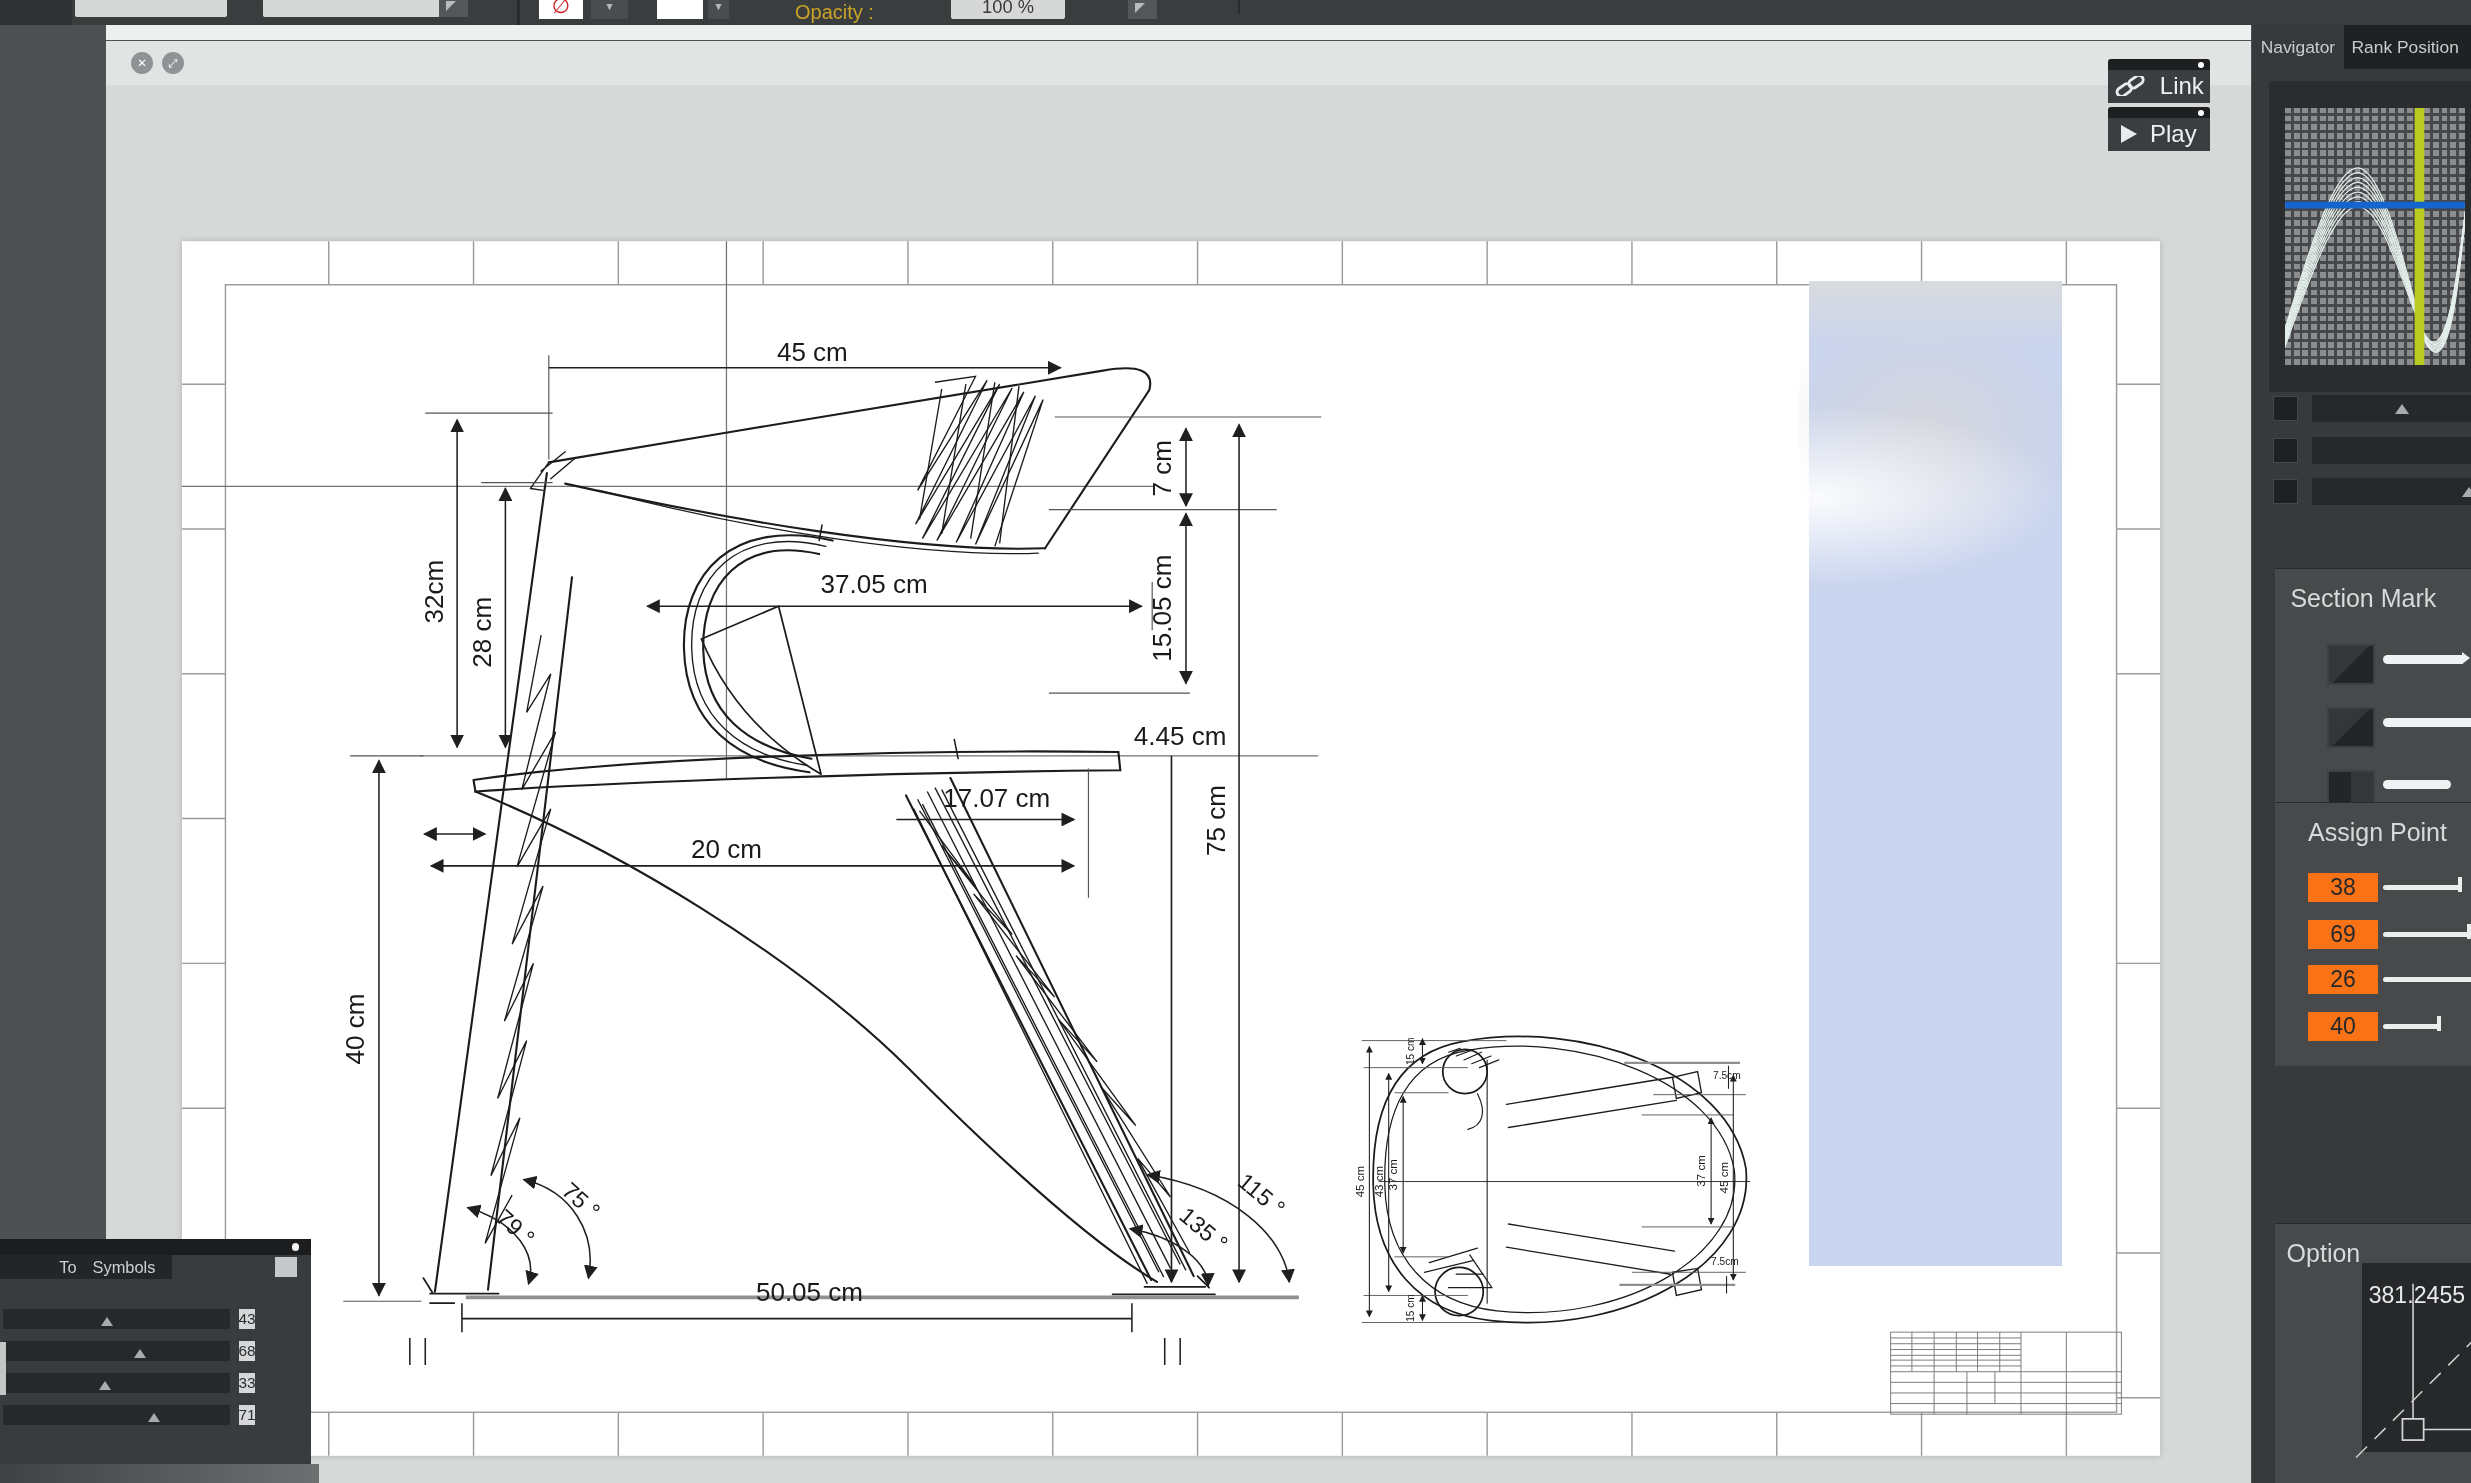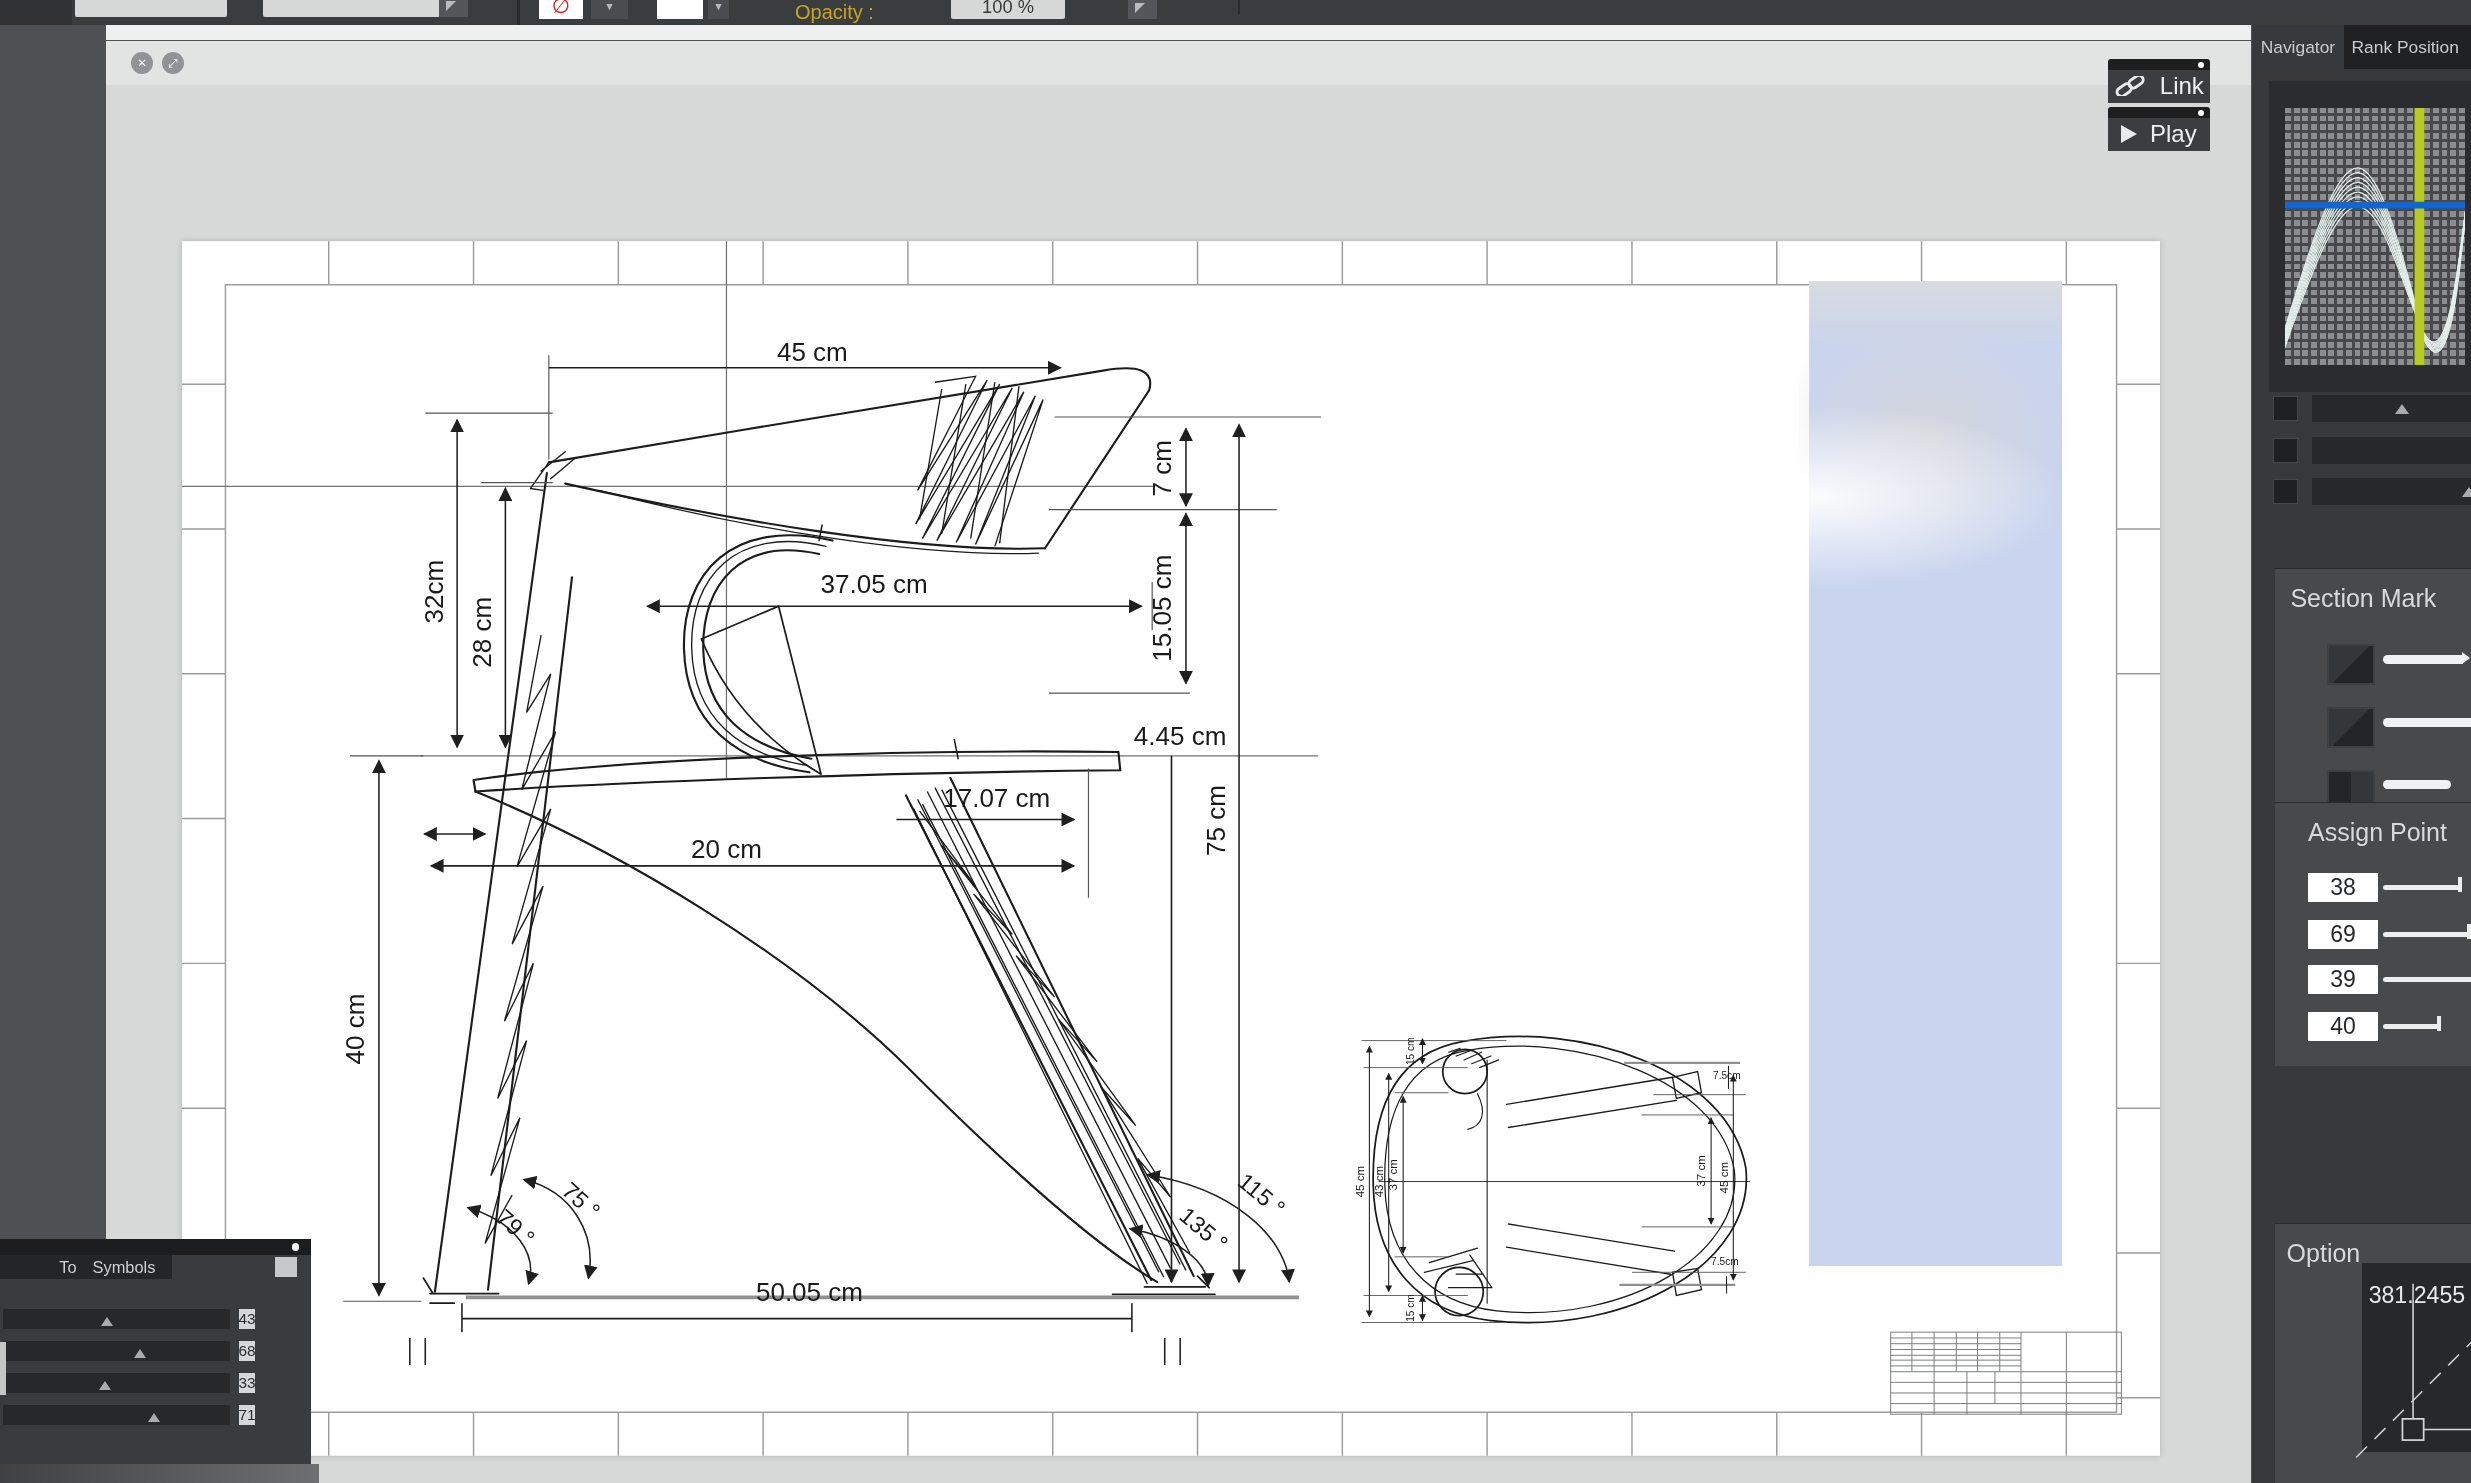--- a/index.html
+++ b/index.html
@@ -71,21 +71,21 @@
      border-bottom:10.6px solid #a9abad;position:absolute;top:8.7px;}
   .group{position:absolute;left:23px;width:197px;background:#47494b;border-top:1.9px solid #282a2c;}
   .gtitle{position:absolute;color:#d7d9da;font-size:25px;}
   .swatch{position:absolute;left:52px;width:44px;height:37px;
      background:linear-gradient(135deg,#34373a 50%,#232527 50%);border:2.9px solid #3d4042;}
   .wbar{position:absolute;left:108px;height:8.7px;background:#f0f1f2;border-radius:4.8px 0 0 4.8px;}
   .wbar.cap{border-radius:4.8px;}
   .wbar .tip{position:absolute;right:-6.8px;top:-2.9px;width:0;height:0;border-top:6.8px solid transparent;
      border-bottom:6.8px solid transparent;border-left:8.7px solid #f0f1f2;}
   .ap-row{position:absolute;left:0;width:197px;height:29px;}
-  .ap-box{position:absolute;left:33px;top:0;width:70px;height:29px;background:#ffffff;color:#26282a;
+  .ap-box{position:absolute;left:33px;top:0;width:70px;height:29px;background:#f97316;color:#26282a;
      font-size:23px;display:flex;align-items:center;justify-content:center;}
   .ap-line{position:absolute;left:108px;top:11.6px;height:5.8px;background:#eceded;border-radius:2.9px 0 0 2.9px;}
   .ap-cap{position:absolute;top:3.9px;width:3.9px;height:15.4px;background:#eceded;}
   #opt-dark{position:absolute;left:87px;top:39px;width:110px;height:189px;background:#26282a;}
 
   
   #tpanel{left:0;top:1239px;width:311px;height:225px;background:#393c3e;z-index:35;}
   #tp-head{position:absolute;left:0;top:0;width:311px;height:16.4px;background:#1b1d1f;}
   #tp-head .dot{position:absolute;right:11.6px;top:3.9px;width:7.7px;height:7.7px;border-radius:50%;background:#f4f4f4;}
   .tp-tab{position:absolute;top:16.4px;height:24px;background:#232527;color:#cdd0d1;font-size:16.4px;
@@ -380,21 +380,21 @@
     </div>
     <div class="ap-row" style="top:117px;">
       <div class="ap-box">
           <span>69</span>
         </div>
       <div class="ap-line" style="width:84px;"></div>
         <div class="ap-cap" style="left:192px;"></div>
     </div>
     <div class="ap-row" style="top:162px;">
       <div class="ap-box">
-          <span>39</span>
+          <span>26</span>
         </div>
       <div class="ap-line" style="width:89px;"></div>
     </div>
     <div class="ap-row" style="top:209px;">
       <div class="ap-box">
           <span>40</span>
         </div>
       <div class="ap-line" style="width:54px;"></div>
         <div class="ap-cap" style="left:162px;"></div>
     </div>

